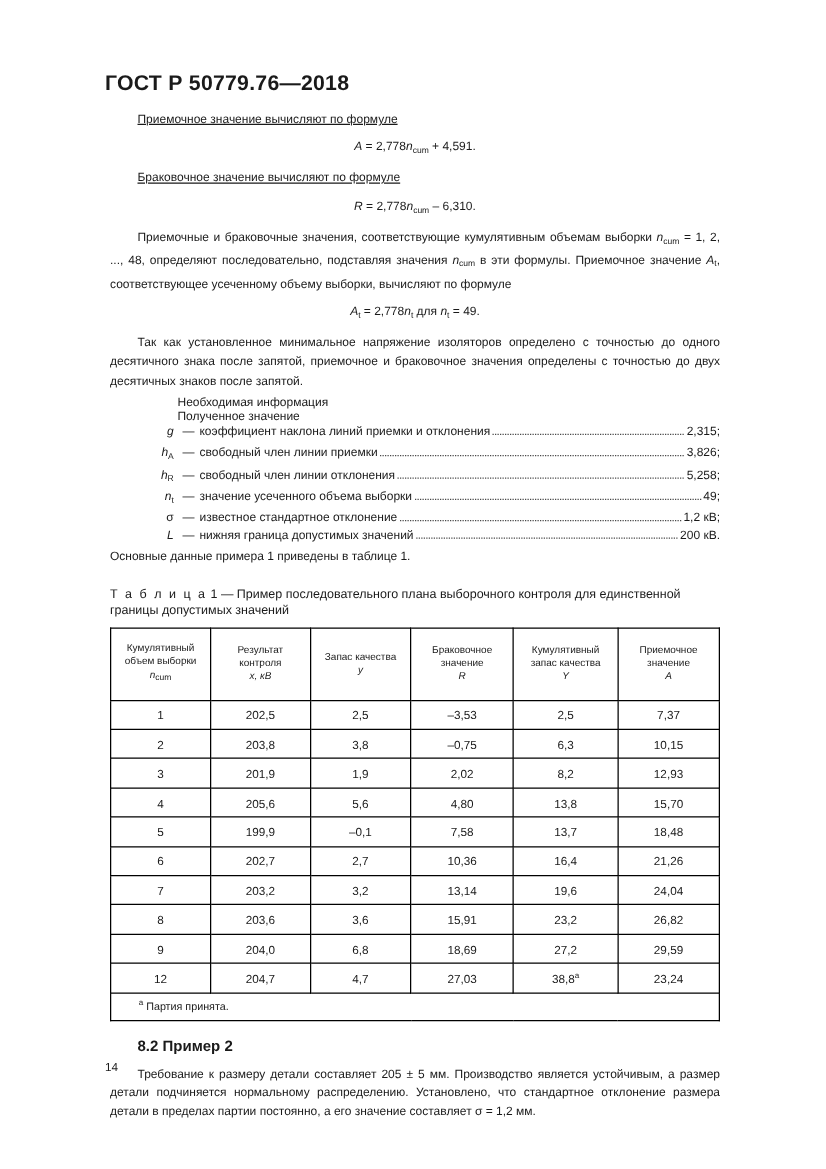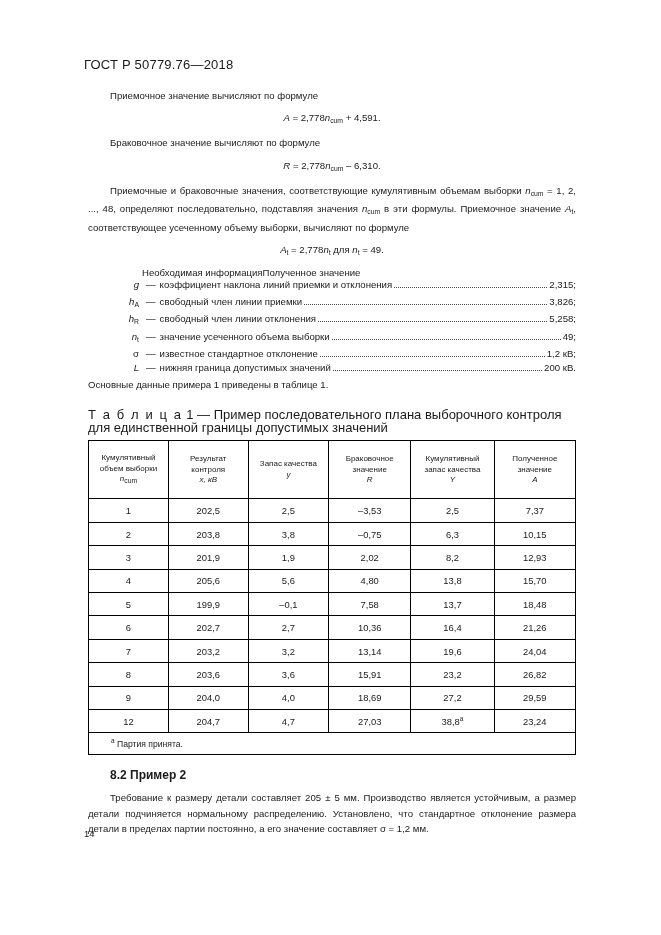--- a/index.html
+++ b/index.html
@@ -20,22 +20,22 @@
     position: absolute;
     left: 0; top: 0;
     width: 661px;
     height: 935px;
     padding: 0;
   }
   .header-title {
     position: absolute;
     left: 84px;
     top: 57px;
-    font-size: 13px;
-    font-weight: normal;
+    font-size: 17px;
+    font-weight: bold;
     letter-spacing: 0.2px;
   }
   .content {
     position: absolute;
     left: 88px;
     top: 88px;
     width: 488px;
   }
   p.para {
     margin: 0 0 0 0;
@@ -44,41 +44,44 @@
     text-align: justify;
     text-indent: 22px;
     hyphens: none;
   }
   p.noindent { text-indent: 0; }
   .lead {
     margin: 0;
     font-size: 9.6px;
     line-height: 15.4px;
     text-indent: 22px;
+    text-decoration: underline;
   }
   .formula {
     margin: 9px 0 11px 0;
     text-align: center;
     font-size: 9.6px;
     font-style: italic;
   }
   .formula .rm { font-style: normal; }
   i { font-style: italic; }
   sub {
     font-size: 6.8px;
     font-style: normal;
     vertical-align: -2px;
   }
 
   
   .paramhead {
     display: flex;
+    justify-content: space-between;
     font-size: 9.6px;
     padding: 0 0 0 54px;
     margin-top: 4px;
+    flex-direction: column;
   }
   .paramlist {
     margin: 0;
     padding: 0;
     list-style: none;
     font-size: 9.6px;
   }
   .paramlist li {
     display: flex;
     align-items: baseline;
@@ -97,21 +100,21 @@
   .dots {
     flex: 1 1 auto;
     border-bottom: 1px dotted #4a4a4a;
     margin: 0 2px 2.6px 2px;
     min-width: 10px;
   }
   .pval { flex: none; }
 
   
   .tbl-caption {
-    font-size: 13px;
+    font-size: 10px;
     line-height: 13.4px;
     margin: 15px 0 6px 0;
     width: 100%;
   }
   .tbl-caption .tcap-lead { letter-spacing: 1.6px; }
   table.data {
     border-collapse: collapse;
     width: 100%;
     font-size: 9.3px;
     table-layout: fixed;
@@ -153,21 +156,21 @@
   .col6 { width: 16.7%; }
 
   .subhead {
     font-size: 12px;
     font-weight: bold;
     margin: 13px 0 8px 22px;
   }
   .page-num {
     position: absolute;
     left: 84px;
-    top: 828px;
+    top: 848px;
     font-size: 9.4px;
   }
 </style>
 </head>
 <body>
 
 <div class="page">
 
   <div class="header-title">ГОСТ Р 50779.76—2018</div>
 
@@ -184,20 +187,21 @@
     <div class="formula">
       <i>R</i><span class="rm"> = 2,778</span><i>n</i><sub>cum</sub><span class="rm"> – 6,310.</span>
     </div>
 
     <p class="para"><span>Приемочные и браковочные значения, соответствующие кумулятивным объемам выборки </span><i>n</i><sub>cum</sub><span> = 1, 2, ..., 48, определяют последовательно, подставляя значения </span><i>n</i><sub>cum</sub><span> в эти формулы. Приемочное значение </span><i>A</i><sub>t</sub><span>, соответствующее усеченному объему выборки, вычисляют по формуле</span></p>
 
     <div class="formula">
       <i>A</i><sub>t</sub><span class="rm"> = 2,778</span><i>n</i><sub>t</sub><span class="rm"> для </span><i>n</i><sub>t</sub><span class="rm"> = 49.</span>
     </div>
 
+    <p class="para">Так как установленное минимальное напряжение изоляторов определено с точностью до одного десятичного знака после запятой, приемочное и браковочное значения определены с точностью до двух десятичных знаков после запятой.</p>
 
     <div class="paramhead">
       <span>Необходимая информация</span>
       <span>Полученное значение</span>
     </div>
 
     <ul class="paramlist">
       <li>
         <span class="sym"><i>g</i><sub></sub></span>
         <span class="dash">—</span>
@@ -280,21 +284,21 @@
             <span class="hl">Браковочное</span>
             <span class="hl">значение</span>
             <span class="hl"><i>R</i></span>
           </th>
           <th>
             <span class="hl">Кумулятивный</span>
             <span class="hl">запас качества</span>
             <span class="hl"><i>Y</i></span>
           </th>
           <th>
-            <span class="hl">Полученное</span>
+            <span class="hl">Приемочное</span>
             <span class="hl">значение</span>
             <span class="hl"><i>A</i></span>
           </th>
         </tr>
       </thead>
       <tbody id="tbody">
           <tr>
             <td>1</td>
             <td>202,5</td>
             <td>2,5</td>
@@ -354,21 +358,21 @@
             <td>8</td>
             <td>203,6</td>
             <td>3,6</td>
             <td>15,91</td>
             <td>23,2</td>
             <td>26,82</td>
           </tr>
           <tr>
             <td>9</td>
             <td>204,0</td>
-            <td>4,0</td>
+            <td>6,8</td>
             <td>18,69</td>
             <td>27,2</td>
             <td>29,59</td>
           </tr>
           <tr>
             <td>12</td>
             <td>204,7</td>
             <td>4,7</td>
             <td>27,03</td>
             <td>38,8<sup class="note">a</sup></td>

